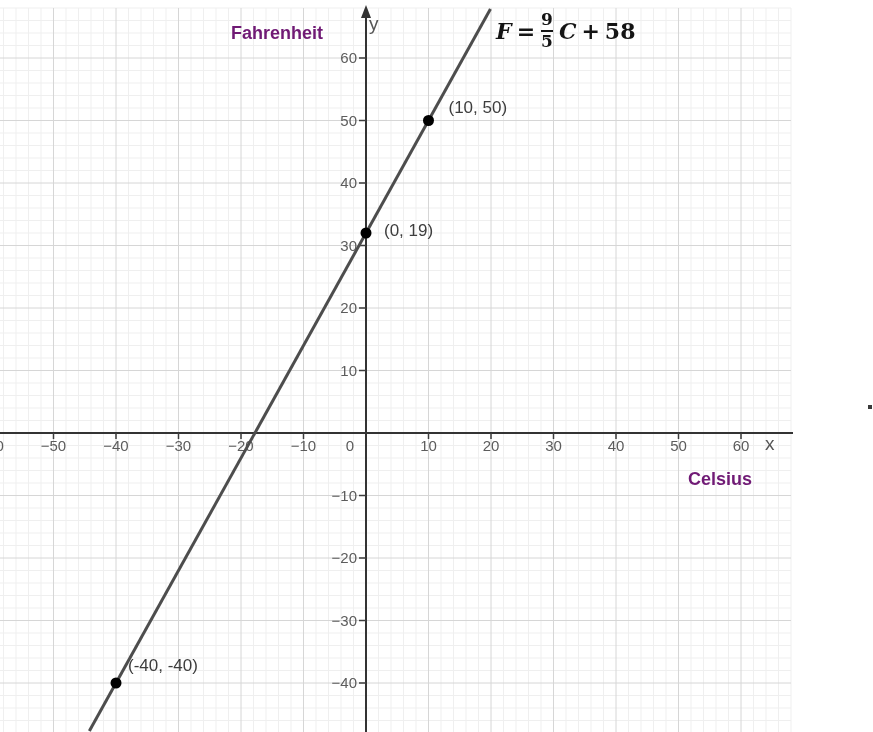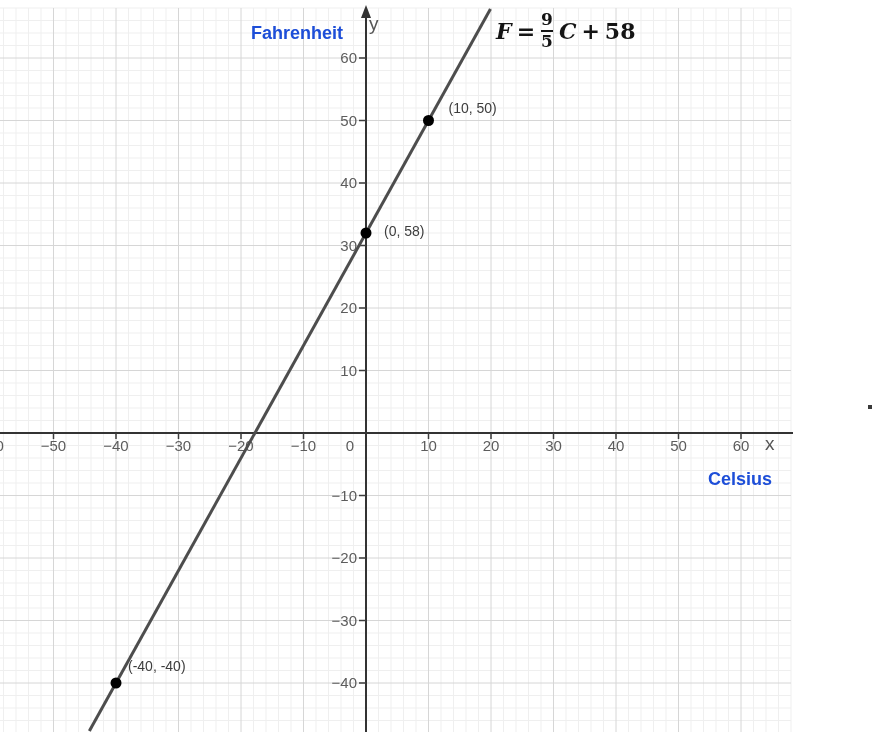--- a/index.html
+++ b/index.html
@@ -19,32 +19,31 @@
   .axis  { stroke: #333333; stroke-width: 2; }
   .tick  { stroke: #3d3d3d; stroke-width: 1.5; }
   text.ticklbl {
     font-family: "Liberation Sans", sans-serif;
     font-size: 15px;
     fill: #5c5c5c;
   }
 
   .point-label {
     position: absolute;
-    font-size: 14px;
+    font-size: 17px;
     color: #3d3d3d;
     white-space: nowrap;
     transform: translateY(-50%);
   }
   .axis-title {
     position: absolute;
     font-size: 18px;
     font-weight: bold;
-    color: #1d4ed8;
+    color: #701a75;
     white-space: nowrap;
-    margin-left: 20px;
   }
   .axis-title.fahrenheit { left: 231px; top: 23px; }
   .axis-title.celsius    { left: 688px; top: 469px; }
   .axis-letter {
     position: absolute;
     font-size: 19px;
     color: #565656;
   }
   .axis-letter.ly { left: 369px; top: 13px; }
   .axis-letter.lx { left: 765px; top: 433px; }
@@ -280,15 +279,15 @@
       <span class="den">5</span>
     </span>
     <span class="it">C</span>
     <span>+</span>
     <span>58</span>
   </div>
 
   <div class="stray-dot"></div>
 
 <div class="point-label" style="left: 448.5px; top: 107.5px;">(10, 50)</div>
-    <div class="point-label" style="left: 384px; top: 231px;">(0, 58)</div>
+    <div class="point-label" style="left: 384px; top: 231px;">(0, 19)</div>
     <div class="point-label" style="left: 128px; top: 666px;">(-40, -40)</div>
   </div>
 
 </body></html>

